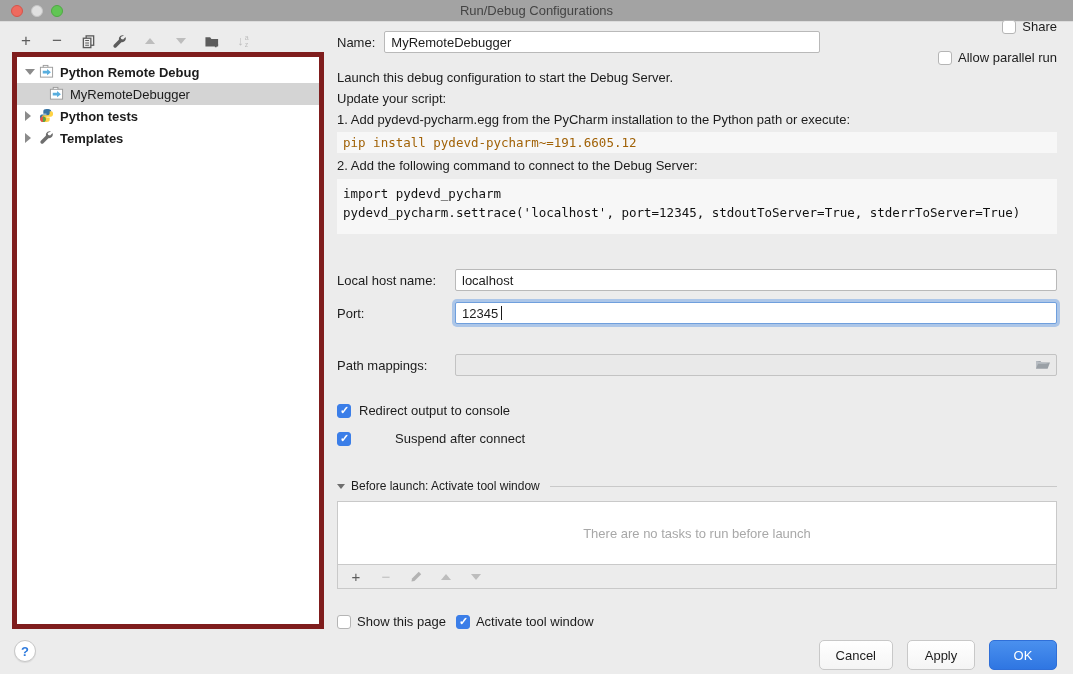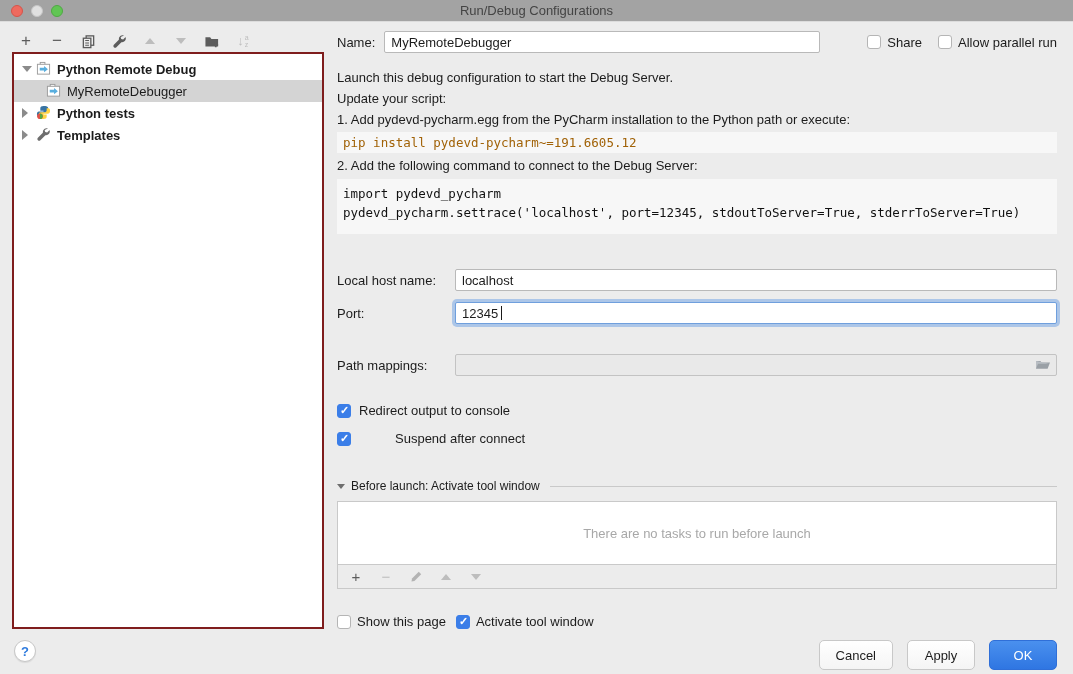--- a/index.html
+++ b/index.html
@@ -30,39 +30,39 @@
     color:#5c5c5c; font-size:17px; line-height:16px; cursor:default; }
   .tbicon.disabled { color:#bdbdbd; }
   .tri-up   { width:0; height:0; border-left:5px solid transparent; border-right:5px solid transparent; border-bottom:6px solid #bdbdbd; }
   .tri-down { width:0; height:0; border-left:5px solid transparent; border-right:5px solid transparent; border-top:6px solid #bdbdbd; }
   .sort-wrap { display:flex; align-items:center; color:#bdbdbd; }
   .sort-wrap .arrow { font-size:13px; }
   .sort-letters { display:flex; flex-direction:column; font-size:7px; line-height:7px; margin-left:1px; }
 
   
   .tree-panel { position:absolute; left:12px; top:52px; width:312px; height:577px;
-    background:#fff; border:2px solid #7f1d1d; padding-top:4px; }
+    background:#fff; border:5px solid #7f1d1d; padding-top:4px; }
   .tree-row { height:22px; display:flex; align-items:center; font-size:13px; }
   .tree-row .chev { width:10px; margin-left:8px; margin-right:4px; display:flex; }
   .chev-right { width:0; height:0; border-top:5px solid transparent; border-bottom:5px solid transparent; border-left:6px solid #8b8b8b; }
   .chev-down  { width:0; height:0; border-left:5px solid transparent; border-right:5px solid transparent; border-top:6px solid #8b8b8b; }
   .tree-row .ticon { width:16px; height:16px; margin-right:5px; flex:none; }
   .tree-row.bold { font-weight:bold; }
   .tree-row.selected { background:#d4d4d4; }
   .tree-row.child { padding-left:32px; }
 
   
   .content { position:absolute; left:337px; top:31px; width:720px; }
 
   .name-row { display:flex; align-items:center; height:22px; }
   .name-row .lbl { margin-right:9px; }
   .field { height:22px; border:1px solid #b9b9b9; border-radius:2px; background:#fff;
     font-family:"Liberation Sans",sans-serif; font-size:13px; padding:0 6px; color:#1c1c1c; }
   .name-field { width:436px; }
-  .cb-group { display:flex; align-items:flex-end; margin-left:auto; gap:16px; }
+  .cb-group { display:flex; align-items:flex-end; margin-left:auto; gap:16px;flex-direction:column; }
   .cb-item { display:flex; align-items:center; gap:6px; white-space:nowrap; }
   .checkbox { width:14px; height:14px; border:1px solid #b5b5b5; border-radius:3px; background:#fff; flex:none; position:relative; }
   .checkbox.checked { background:#3b7ee8; border-color:#3b7ee8; }
   .checkbox.checked::after { content:"✓"; position:absolute; left:2px; top:-1px; color:#fff; font-size:11px; font-weight:bold; }
 
   .desc { margin-top:14px; }
   .desc p { line-height:21px; }
   .codeband { background:#f7f7f7; font-family:"DejaVu Sans Mono", monospace; font-size:12.5px;
     padding:3px 6px; margin:2px 0; white-space:pre; color:#a16207; }
   .codeblock { background:#f7f7f7; font-family:"DejaVu Sans Mono", monospace; font-size:12.5px;

